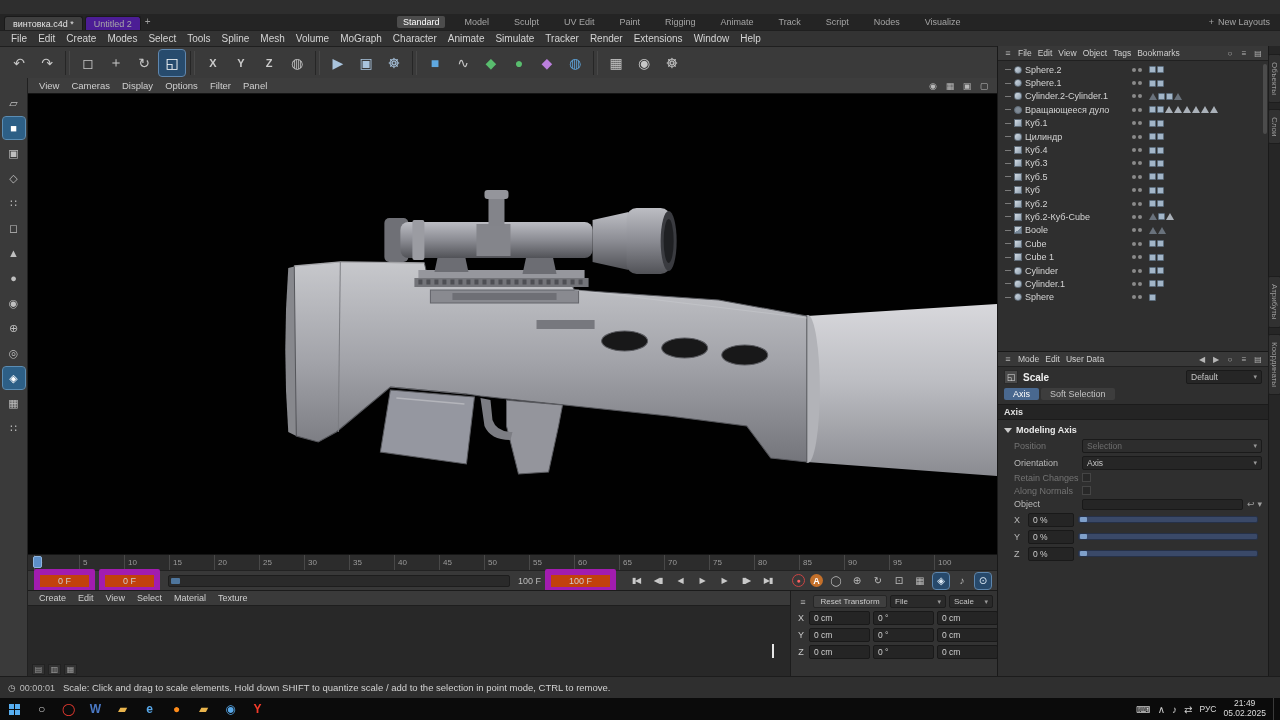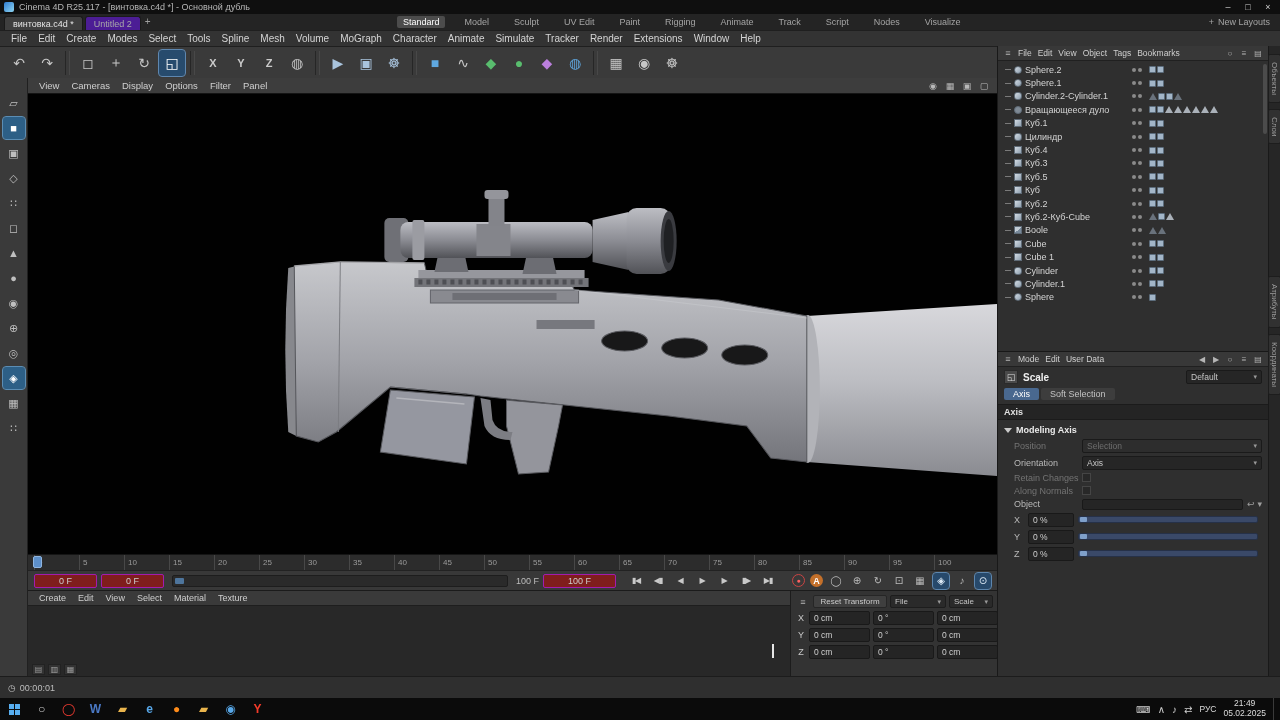--- a/index.html
+++ b/index.html
@@ -42,21 +42,21 @@
   .vmenu{padding:0 5px;font-size:9.5px;color:#cfcfcf}
   .vpicons{margin-left:auto;display:flex;gap:3px}
   .vpicons span{width:14px;height:12px;font-size:9px;color:#b9b9b9;display:flex;align-items:center;justify-content:center}
   .viewport{left:28px;top:94px;width:969px;height:460px;background:#010101;overflow:hidden}
   .viewport svg{display:block;width:100%;height:100%}
   
   .ruler{left:28px;top:554px;width:969px;height:16px;background:#2c2c2c;border-top:1px solid #151515;display:flex;overflow:hidden;padding-left:6px}
   .tick{flex:none;width:45px;font-size:8px;color:#9a9a9a;border-left:1px solid #484848;padding:3px 0 0 3px;height:16px}
   .playhead{position:absolute;left:33px;top:556px;width:9px;height:12px;background:#5d8fc9;border:1px solid #8fb5e0;border-radius:2px}
   .playbar{left:28px;top:570px;width:969px;height:20px;background:#383838;border-top:1px solid #222;display:flex;align-items:center;gap:4px;padding:0 6px}
-  .pfield{background:#7f1d1d;border:1px solid #a21caf;color:#cfcfcf;font-size:9px;padding:1px 24px;border-radius:2px;min-width:34px;white-space:nowrap}
+  .pfield{background:#c2410c;border:6px solid #a21caf;color:#cfcfcf;font-size:9px;padding:1px 18px;border-radius:2px;min-width:34px;white-space:nowrap}
   .pslider{flex:1;height:12px;background:#2a2a2a;border:1px solid #1d1d1d;border-radius:2px;position:relative;margin:0 4px}
   .pslider i{position:absolute;left:2px;top:2px;width:9px;height:6px;background:#4e759c;border-radius:1px}
   .endtext{font-size:9px;color:#bdbdbd;white-space:nowrap}
   .tr2{display:flex;gap:2px;margin-left:6px}
   .tbtn2{min-width:20px;height:16px;display:flex;align-items:center;justify-content:center;font-size:8px;color:#c9c9c9;letter-spacing:-1px}
   .recbar{display:flex;gap:5px;margin-left:10px;align-items:center}
   .rbtn{width:16px;height:16px;display:flex;align-items:center;justify-content:center;font-size:10px;color:#bdbdbd;border-radius:3px;flex:none}
   .rbtn.rec{color:#ff6060;border:1.5px solid #c94444;border-radius:50%;width:13px;height:13px;font-size:7px}
   .rbtn.autokey{background:#c4702a;color:#fff;border-radius:50%;width:13px;height:13px;font-size:9px;font-weight:bold}
   .rbtn.active{background:#27496b;outline:1px solid #5d86ae;color:#dce9f5}
@@ -150,30 +150,20 @@
   
   .sidetabs{left:1268px;top:46px;width:12px;height:630px;background:#262626;border-left:1px solid #191919;display:flex;flex-direction:column;align-items:center;padding-top:8px;gap:6px}
   .vtab{writing-mode:vertical-rl;font-size:8px;color:#9c9c9c;background:#313131;padding:7px 1px;border:1px solid #1d1d1d;border-radius:2px;white-space:nowrap}
   .vspacer{height:120px}
 </style>
 </head>
 <body>
 
 <div id="app">
 
-  <div class="titlebar abs">
-    <span class="c4dlogo"></span>
-    <span class="titletext">Cinema 4D R25.117 - [винтовка.c4d *] - Основной дубль</span>
-    <span class="winctl">
-
-    <span>–</span>
-        <span>□</span>
-        <span>×</span>
-      </span>
-  </div>
 
   <div class="tabsrow abs">
     <span class="doctabs">
 
     <span class="doctab active">винтовка.c4d *</span>
         <span class="doctab">Untitled 2</span>
       </span>
     <span class="plusbtn">+</span>
     <span class="layouttabs">
 
@@ -466,20 +456,21 @@
           <span class="cofield">0 cm</span>
         </div>
       </div>
   </div>
 
   <div class="statusbar abs">
     <span class="sbtime">
       <span>◷</span>
       <span>00:00:01</span>
     </span>
+    <span class="sbmsg">Scale: Click and drag to scale elements. Hold down SHIFT to quantize scale / add to the selection in point mode, CTRL to remove.</span>
   </div>
 
   <div class="taskbar abs">
     <span class="tstart">
       <span class="winlogo">
           <i></i>
           <i></i>
           <i></i>
           <i></i>
         </span>

